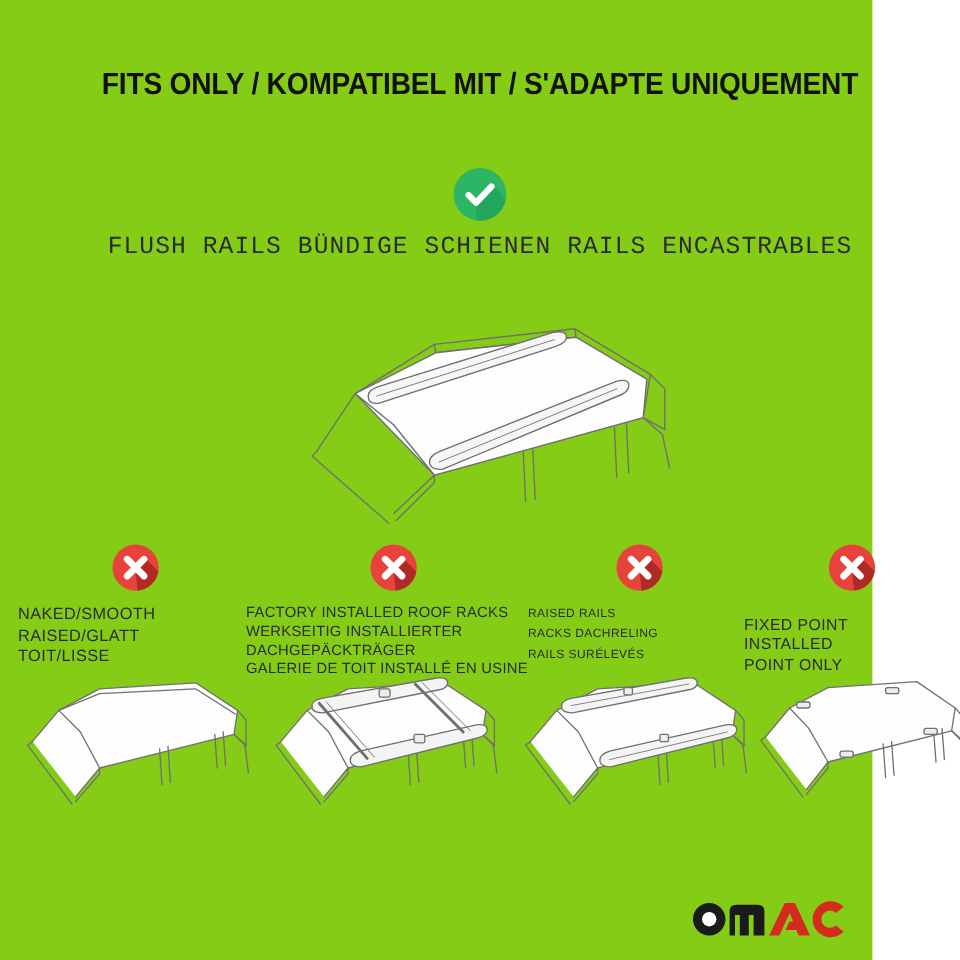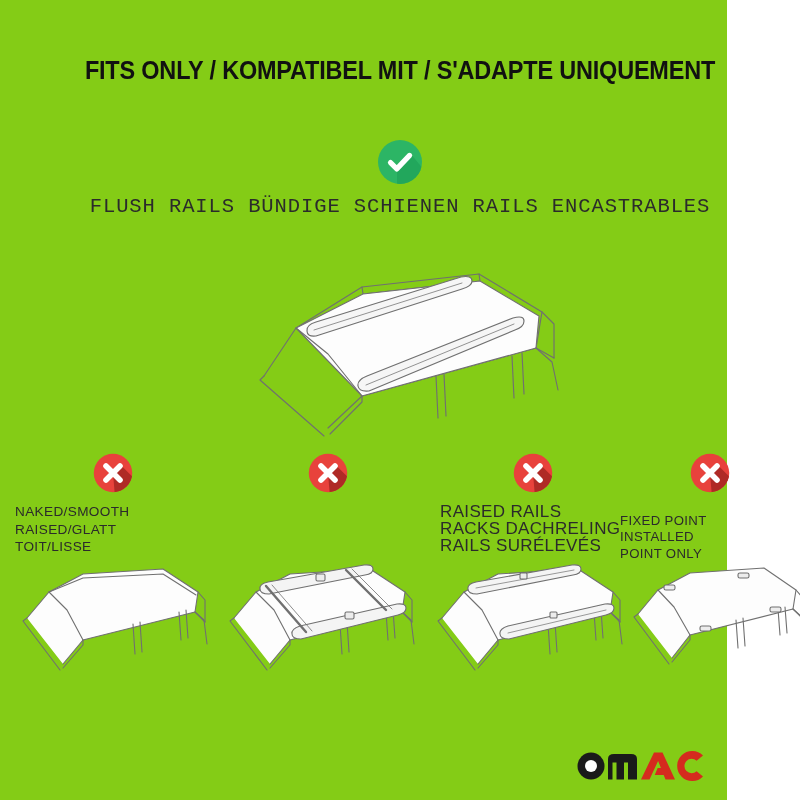--- a/index.html
+++ b/index.html
@@ -96,21 +96,21 @@
     margin-top: 9px;
     color: #2b2b2b;
     font-weight: normal;
     white-space: nowrap;
   }
   .option-lines .ln { display: block; }
 
   
   .col-naked .option-lines  { font-size: 13.6px; line-height: 17.5px; letter-spacing: 0.35px; }
   .col-factory .option-lines{ font-size: 12.3px; line-height: 15.8px; letter-spacing: 0.25px; }
-  .col-raised .option-lines { font-size: 17px; line-height: 17px;   letter-spacing: 0.35px; }
+  .col-raised .option-lines { font-size: 10px; line-height: 17px;   letter-spacing: 0.35px; }
   .col-fixed .option-lines  { font-size: 13.2px; line-height: 16.4px; letter-spacing: 0.35px; margin-top: 19px; }
 
   .col-naked   { left: 15px;  width: 195px; }
   .col-factory { left: 205px; width: 245px; }
   .col-raised  { left: 440px; width: 185px; }
   .col-fixed   { left: 620px; width: 180px; }
 
   
   .art-row { position: absolute; top: 556px; left: 0; width: 800px; height: 135px; }
   .art-cell { position: absolute; top: 0; height: 135px; }
@@ -216,20 +216,26 @@
             <clipPath id="clipRed2">
               <circle cx="24" cy="24" r="22"></circle>
             </clipPath>
           </defs>
         <circle cx="24" cy="24" r="22" fill="#E8423C"></circle>
         <g clip-path="url(#clipRed2)">
           <polygon points="24,24 33,15 48,30 48,48 26,48" fill="#A82824" opacity="0.9"></polygon>
         </g>
         <path d="M16 16 L32 32 M32 16 L16 32" stroke="#ffffff" stroke-width="6.4" stroke-linecap="round"></path>
       </svg>
+      <div class="option-lines">
+        <span class="ln">FACTORY INSTALLED ROOF RACKS</span>
+        <span class="ln">WERKSEITIG INSTALLIERTER</span>
+        <span class="ln">DACHGEPÄCKTRÄGER</span>
+        <span class="ln">GALERIE DE TOIT INSTALLÉ EN USINE</span>
+      </div>
     </div>
 
     <div class="option-col col-raised">
       <svg class="badge-x" viewBox="0 0 48 48">
         <defs>
             <clipPath id="clipRed3">
               <circle cx="24" cy="24" r="22"></circle>
             </clipPath>
           </defs>
         <circle cx="24" cy="24" r="22" fill="#E8423C"></circle>

